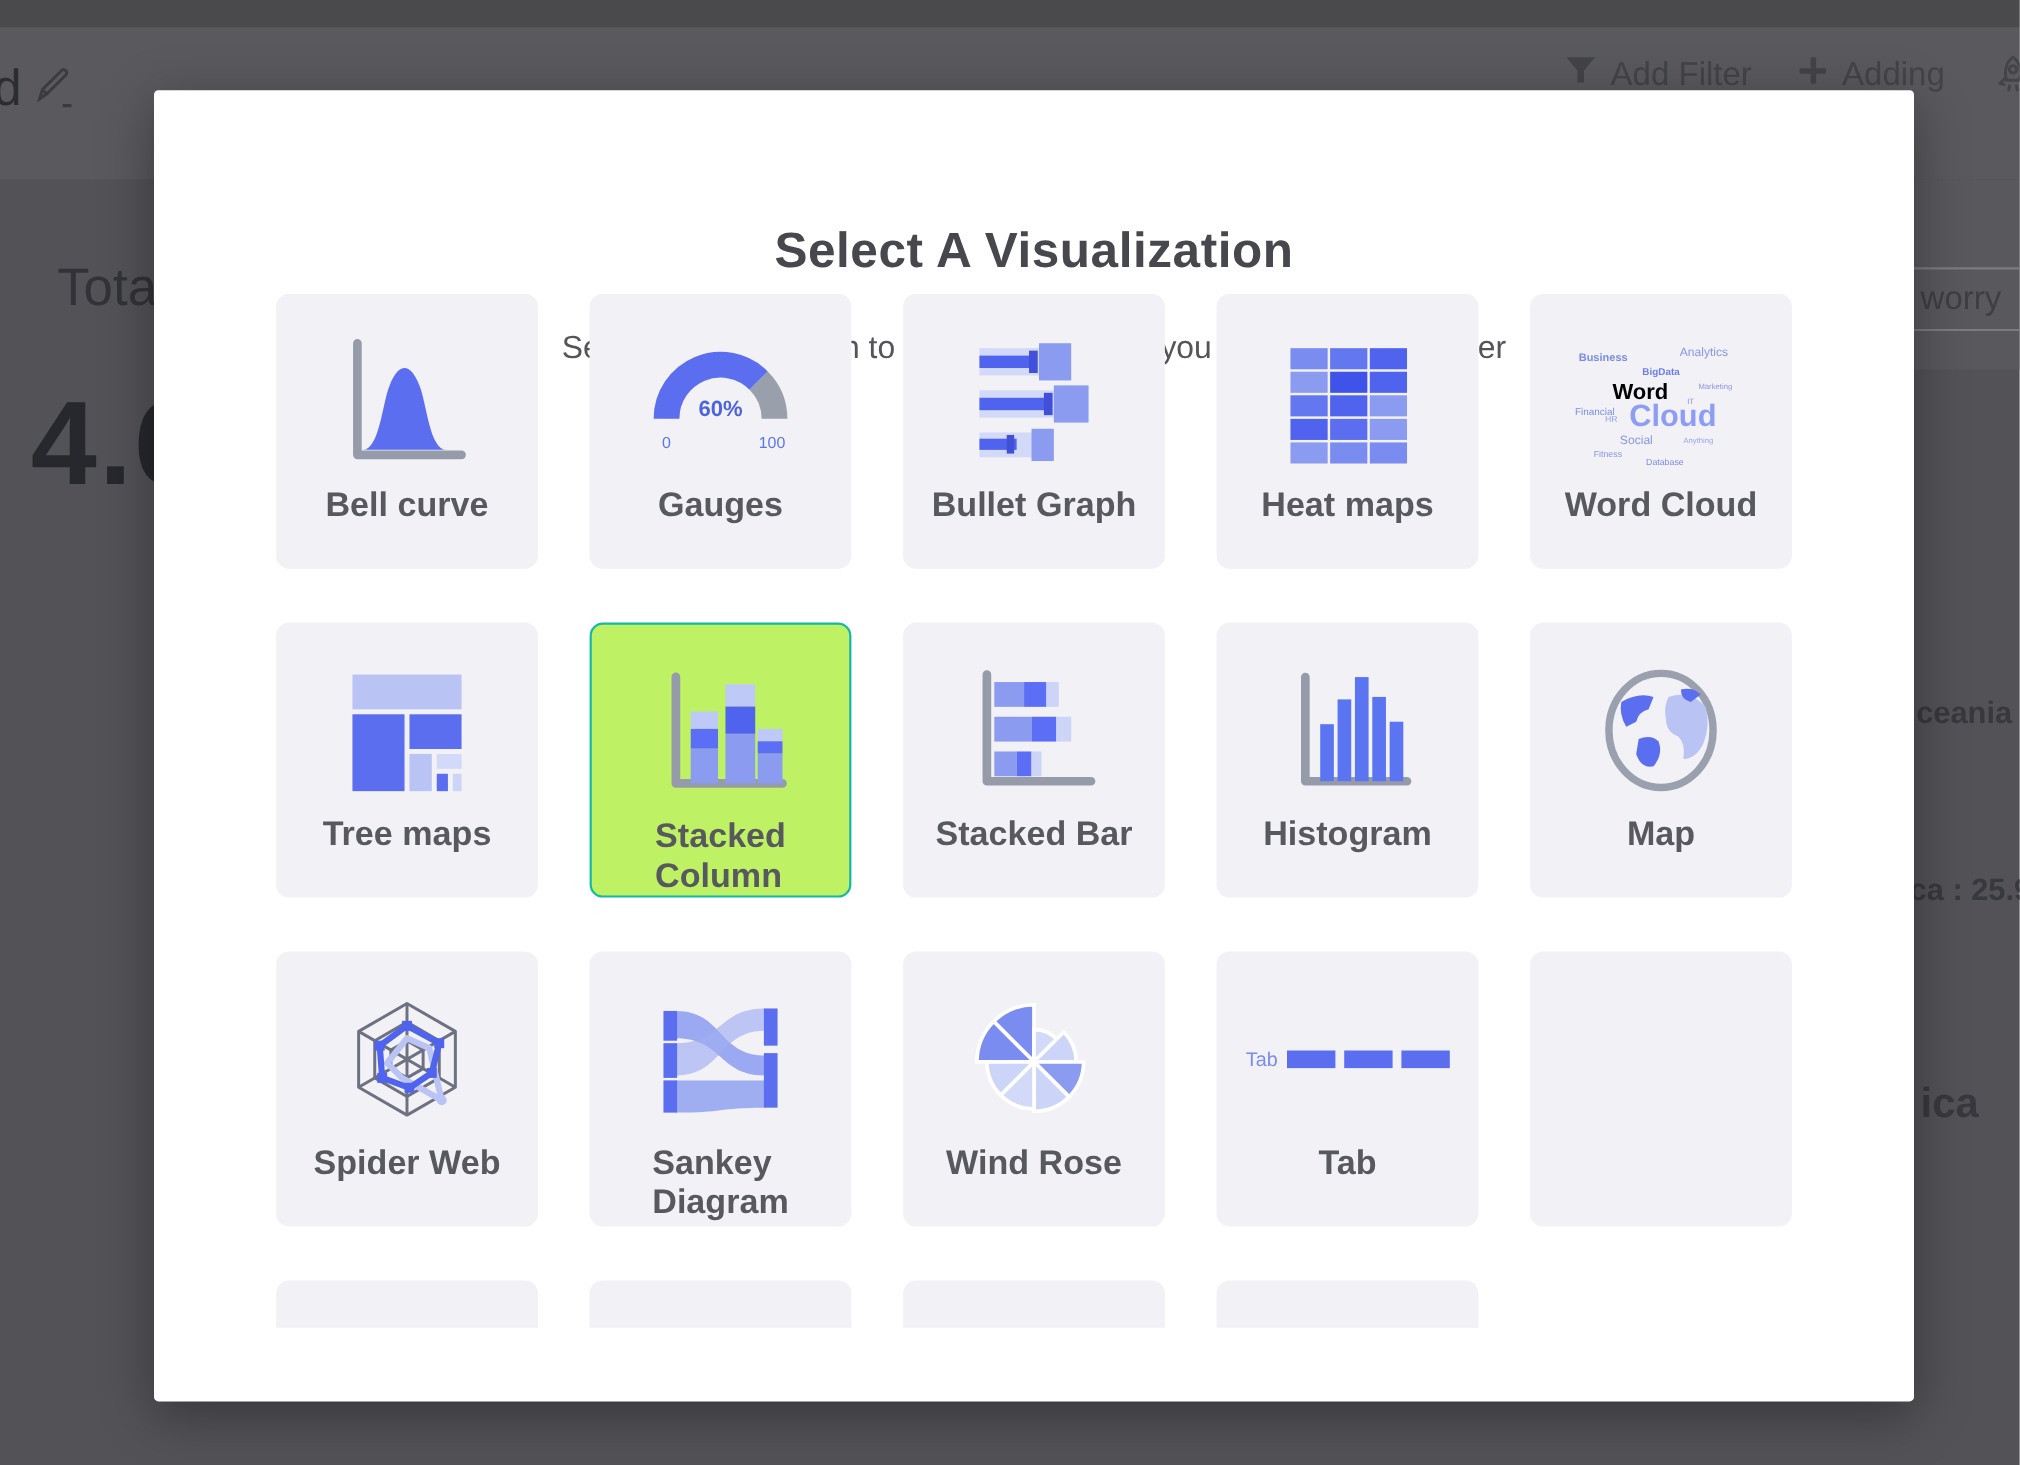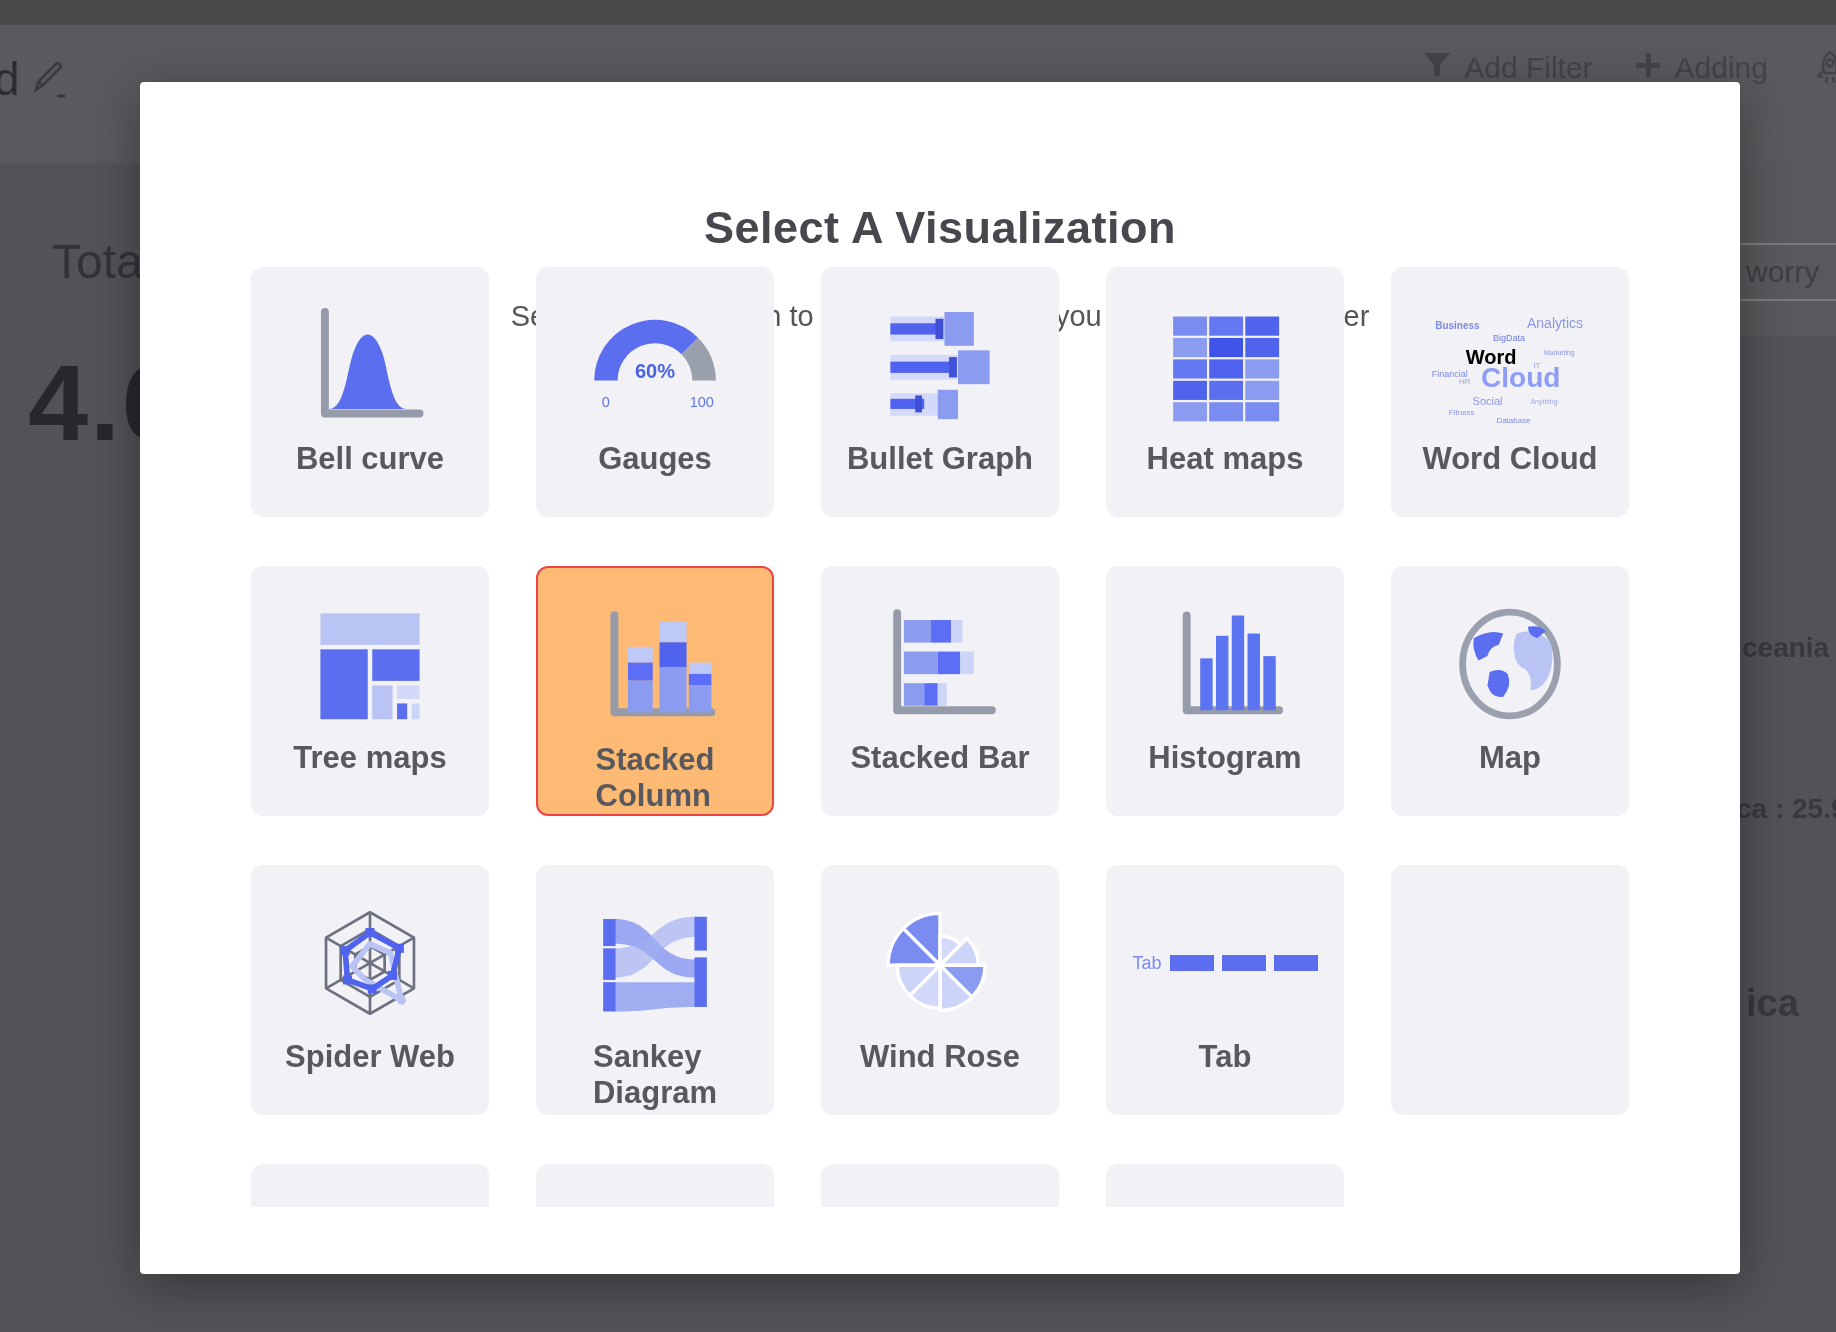--- a/index.html
+++ b/index.html
@@ -34,21 +34,21 @@
   .modal-title { position:absolute; top:120px; left:0; width:100%; text-align:center;
                  font-size:45px; font-weight:700; color:#47484d; letter-spacing:.5px; }
   .modal-subtitle { position:absolute; top:218px; left:0; width:100%; text-align:center;
                     font-size:29px; color:#54555a; }
 
   .cards-grid { position:absolute; top:185px; left:111px; width:1378px; height:940px; overflow:hidden;
                 display:grid; grid-template-columns:repeat(5,238px); grid-auto-rows:250px;
                 column-gap:47px; row-gap:49px; }
   .viz-card { background:#f1f1f6; border-radius:12px; display:flex; flex-direction:column; align-items:center;
               cursor:pointer; }
-  .viz-card.selected { border:2px solid #ef4444; background:#fdba74; }
+  .viz-card.selected { border:2px solid #14b8a6; background:#bef264; }
   .icon-wrap { margin-top:22px; height:152px; width:200px; display:flex; align-items:center; justify-content:center; }
   .viz-label { font-size:31px; font-weight:600; color:#58595f; line-height:36px;
                white-space:pre-line; }
   .viz-card.stub { height:250px; }
 
   
   .wc-box { position:relative; width:170px; height:130px; }
   .wc-box span { position:absolute; white-space:nowrap; line-height:1; }
 
   
@@ -175,22 +175,22 @@
             <rect x="46" y="88" width="30" height="17" fill="#7b8cf0"></rect>
             <rect x="78" y="88" width="30" height="17" fill="#7b8cf0"></rect>
           </svg>
         </div>
         <div class="viz-label">Heat maps</div>
       </div>
       <div class="viz-card">
         <div class="icon-wrap">
           <div class="wc-box">
             <span style="left:6%;top:16%;font-size:10px;font-weight:600;color:#7b8ce8">Business</span>
-            <span style="left:60%;top:12%;font-size:14px;font-weight:400;color:#8a97e8">Analytics</span>
-            <span style="left:40%;top:26%;font-size:9px;font-weight:400;color:#6c7de8">BigData</span>
+            <span style="left:60%;top:12%;font-size:11px;font-weight:400;color:#8a97e8">Analytics</span>
+            <span style="left:40%;top:26%;font-size:9px;font-weight:700;color:#6c7de8">BigData</span>
             <span style="left:24%;top:36%;font-size:20px;font-weight:700;color:#000000">Word</span>
             <span style="left:70%;top:38%;font-size:7px;font-weight:400;color:#8a97e8">Marketing</span>
             <span style="left:64%;top:48%;font-size:7px;font-weight:400;color:#8a97e8">IT</span>
             <span style="left:4%;top:54%;font-size:9px;font-weight:400;color:#7b8ce8">Financial</span>
             <span style="left:20%;top:60%;font-size:8px;font-weight:400;color:#9aa6ee">HR</span>
             <span style="left:33%;top:49%;font-size:28px;font-weight:700;color:#8d9cf5">Cloud</span>
             <span style="left:28%;top:74%;font-size:11px;font-weight:400;color:#8a97e8">Social</span>
             <span style="left:62%;top:75%;font-size:7px;font-weight:400;color:#9aa6ee">Anything</span>
             <span style="left:14%;top:84%;font-size:8px;font-weight:400;color:#8a97e8">Fitness</span>
             <span style="left:42%;top:90%;font-size:8px;font-weight:400;color:#7b8ce8">Database</span>

